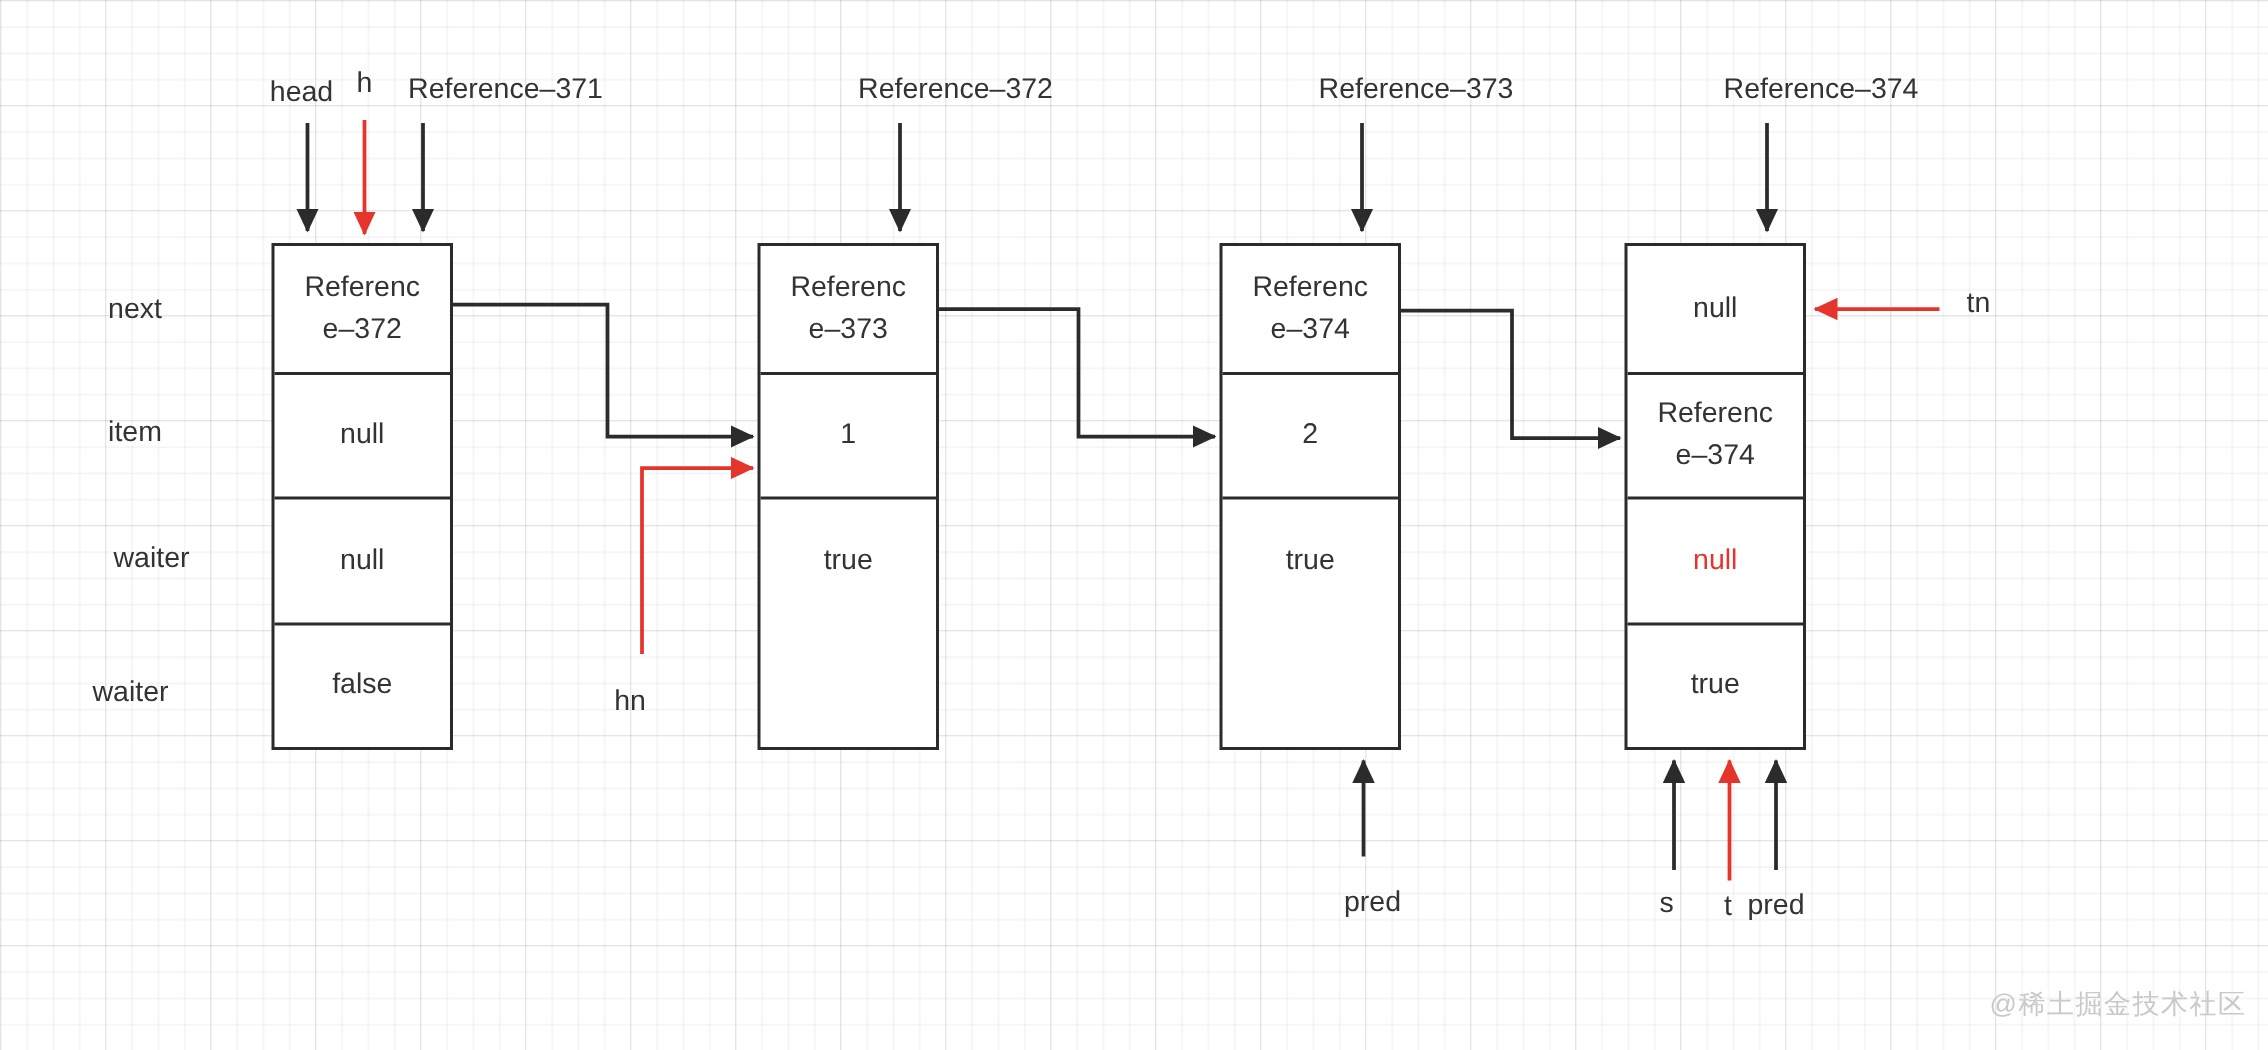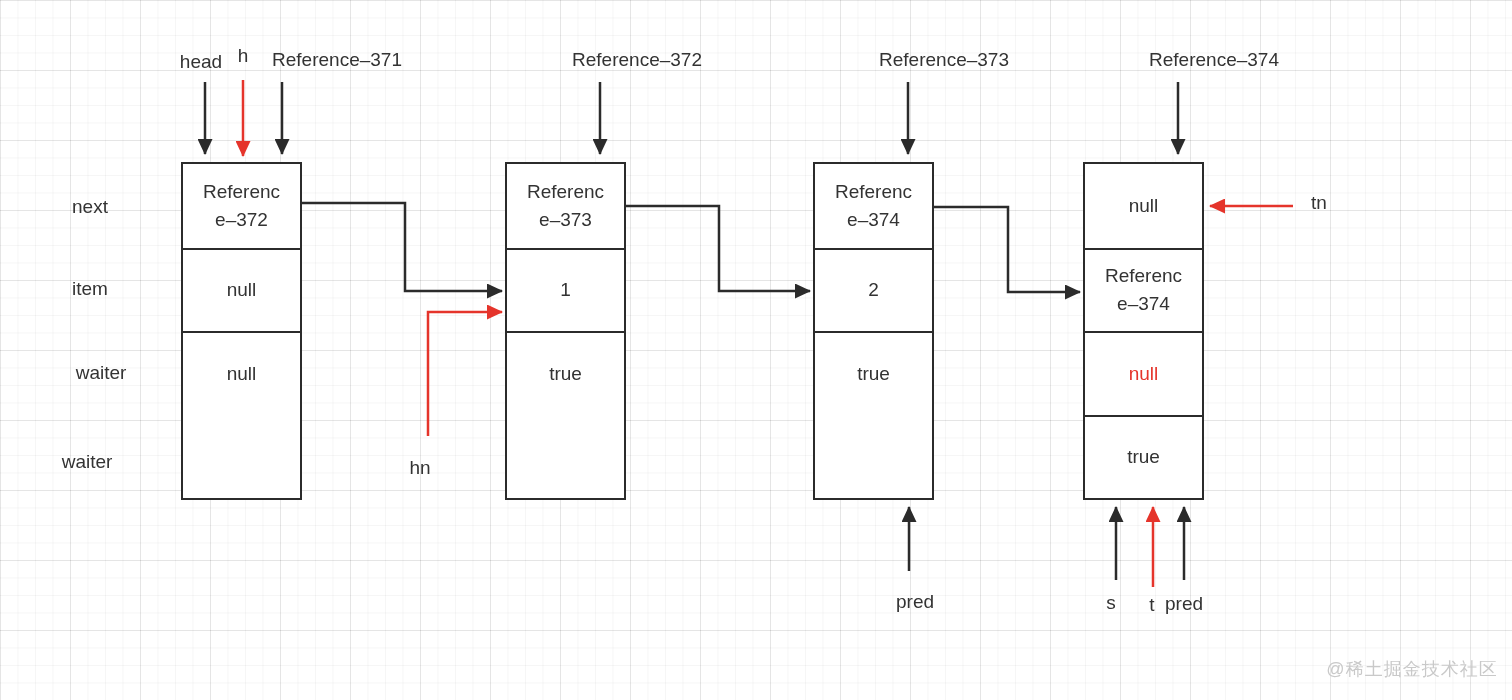--- a/index.html
+++ b/index.html
@@ -79,20 +79,21 @@
   <span class="lbl" style="left:337px;top:60px">Reference–371</span>
   <span class="lbl" style="left:637px;top:60px">Reference–372</span>
   <span class="lbl" style="left:944px;top:60px">Reference–373</span>
   <span class="lbl" style="left:1214px;top:60px">Reference–374</span>
 
   <div class="node" style="left:181px">
     <div class="cell">Referenc
 e–372</div>
     <div class="cell">null</div>
     <div class="cell">null</div>
+    <div class="cell">false</div>
   </div>
 
   <div class="node" style="left:505px">
     <div class="cell">Referenc
 e–373</div>
     <div class="cell">1</div>
     <div class="cell">true</div>
   </div>
 
   <div class="node" style="left:813px">

